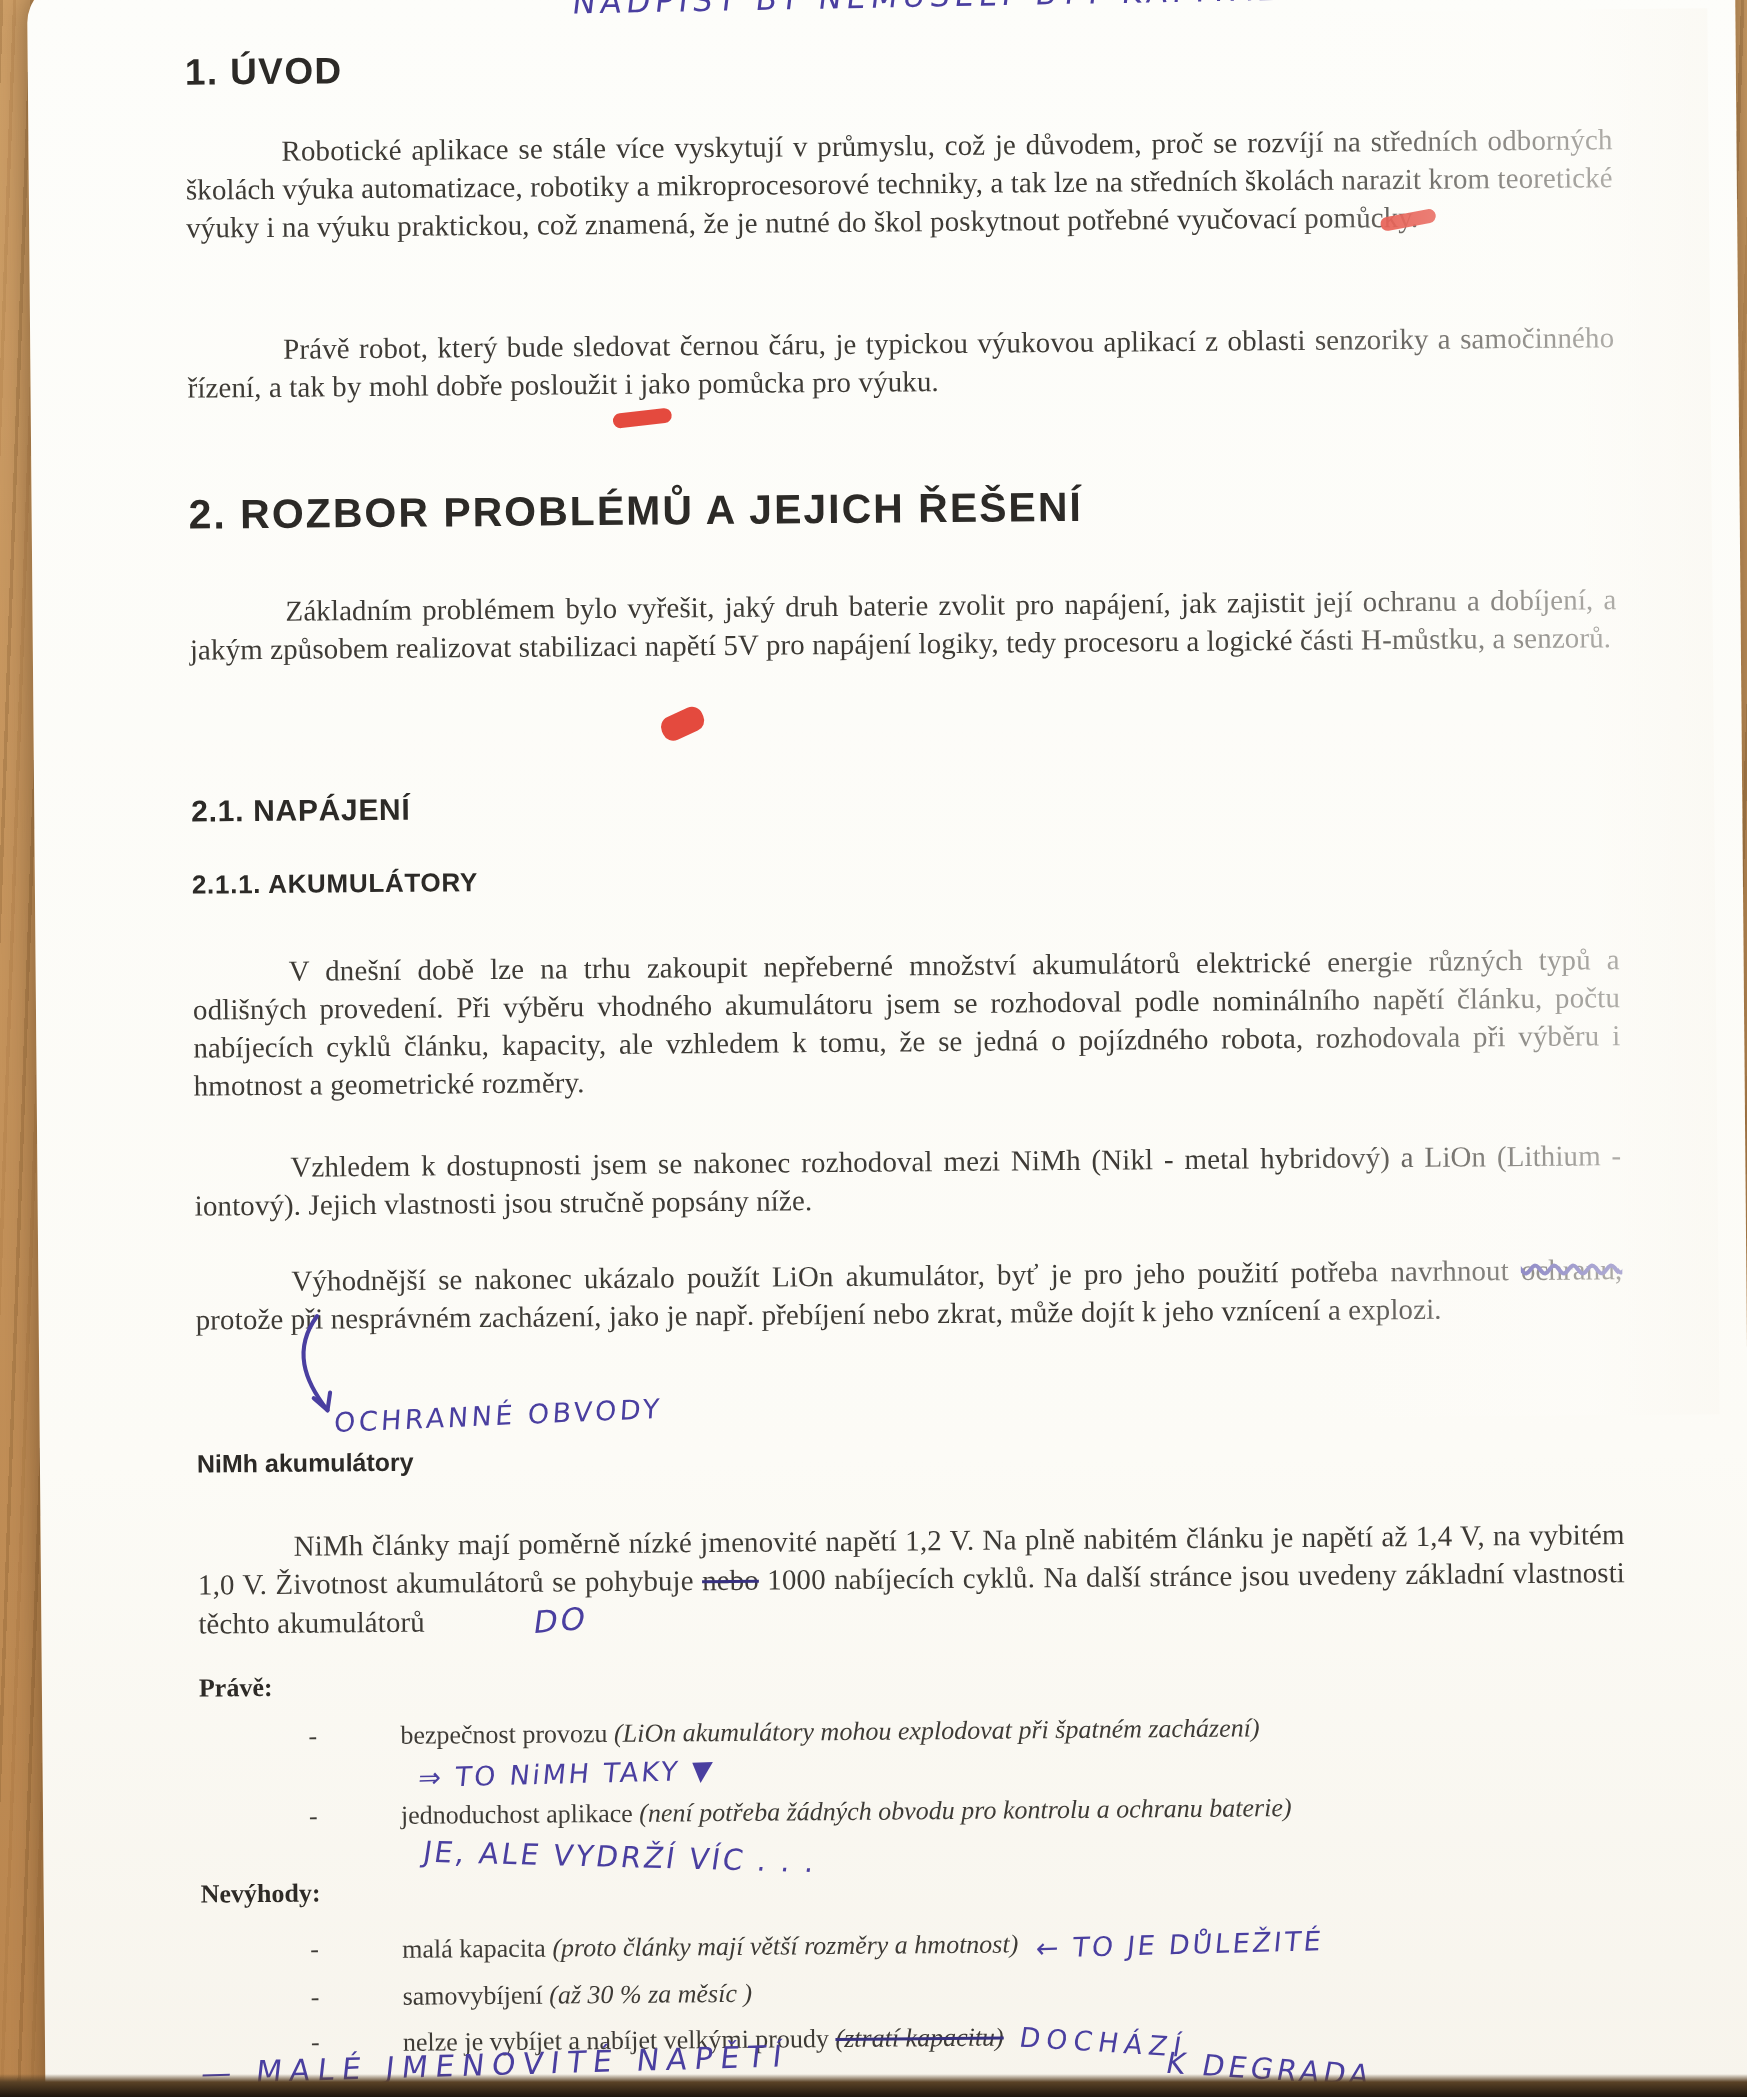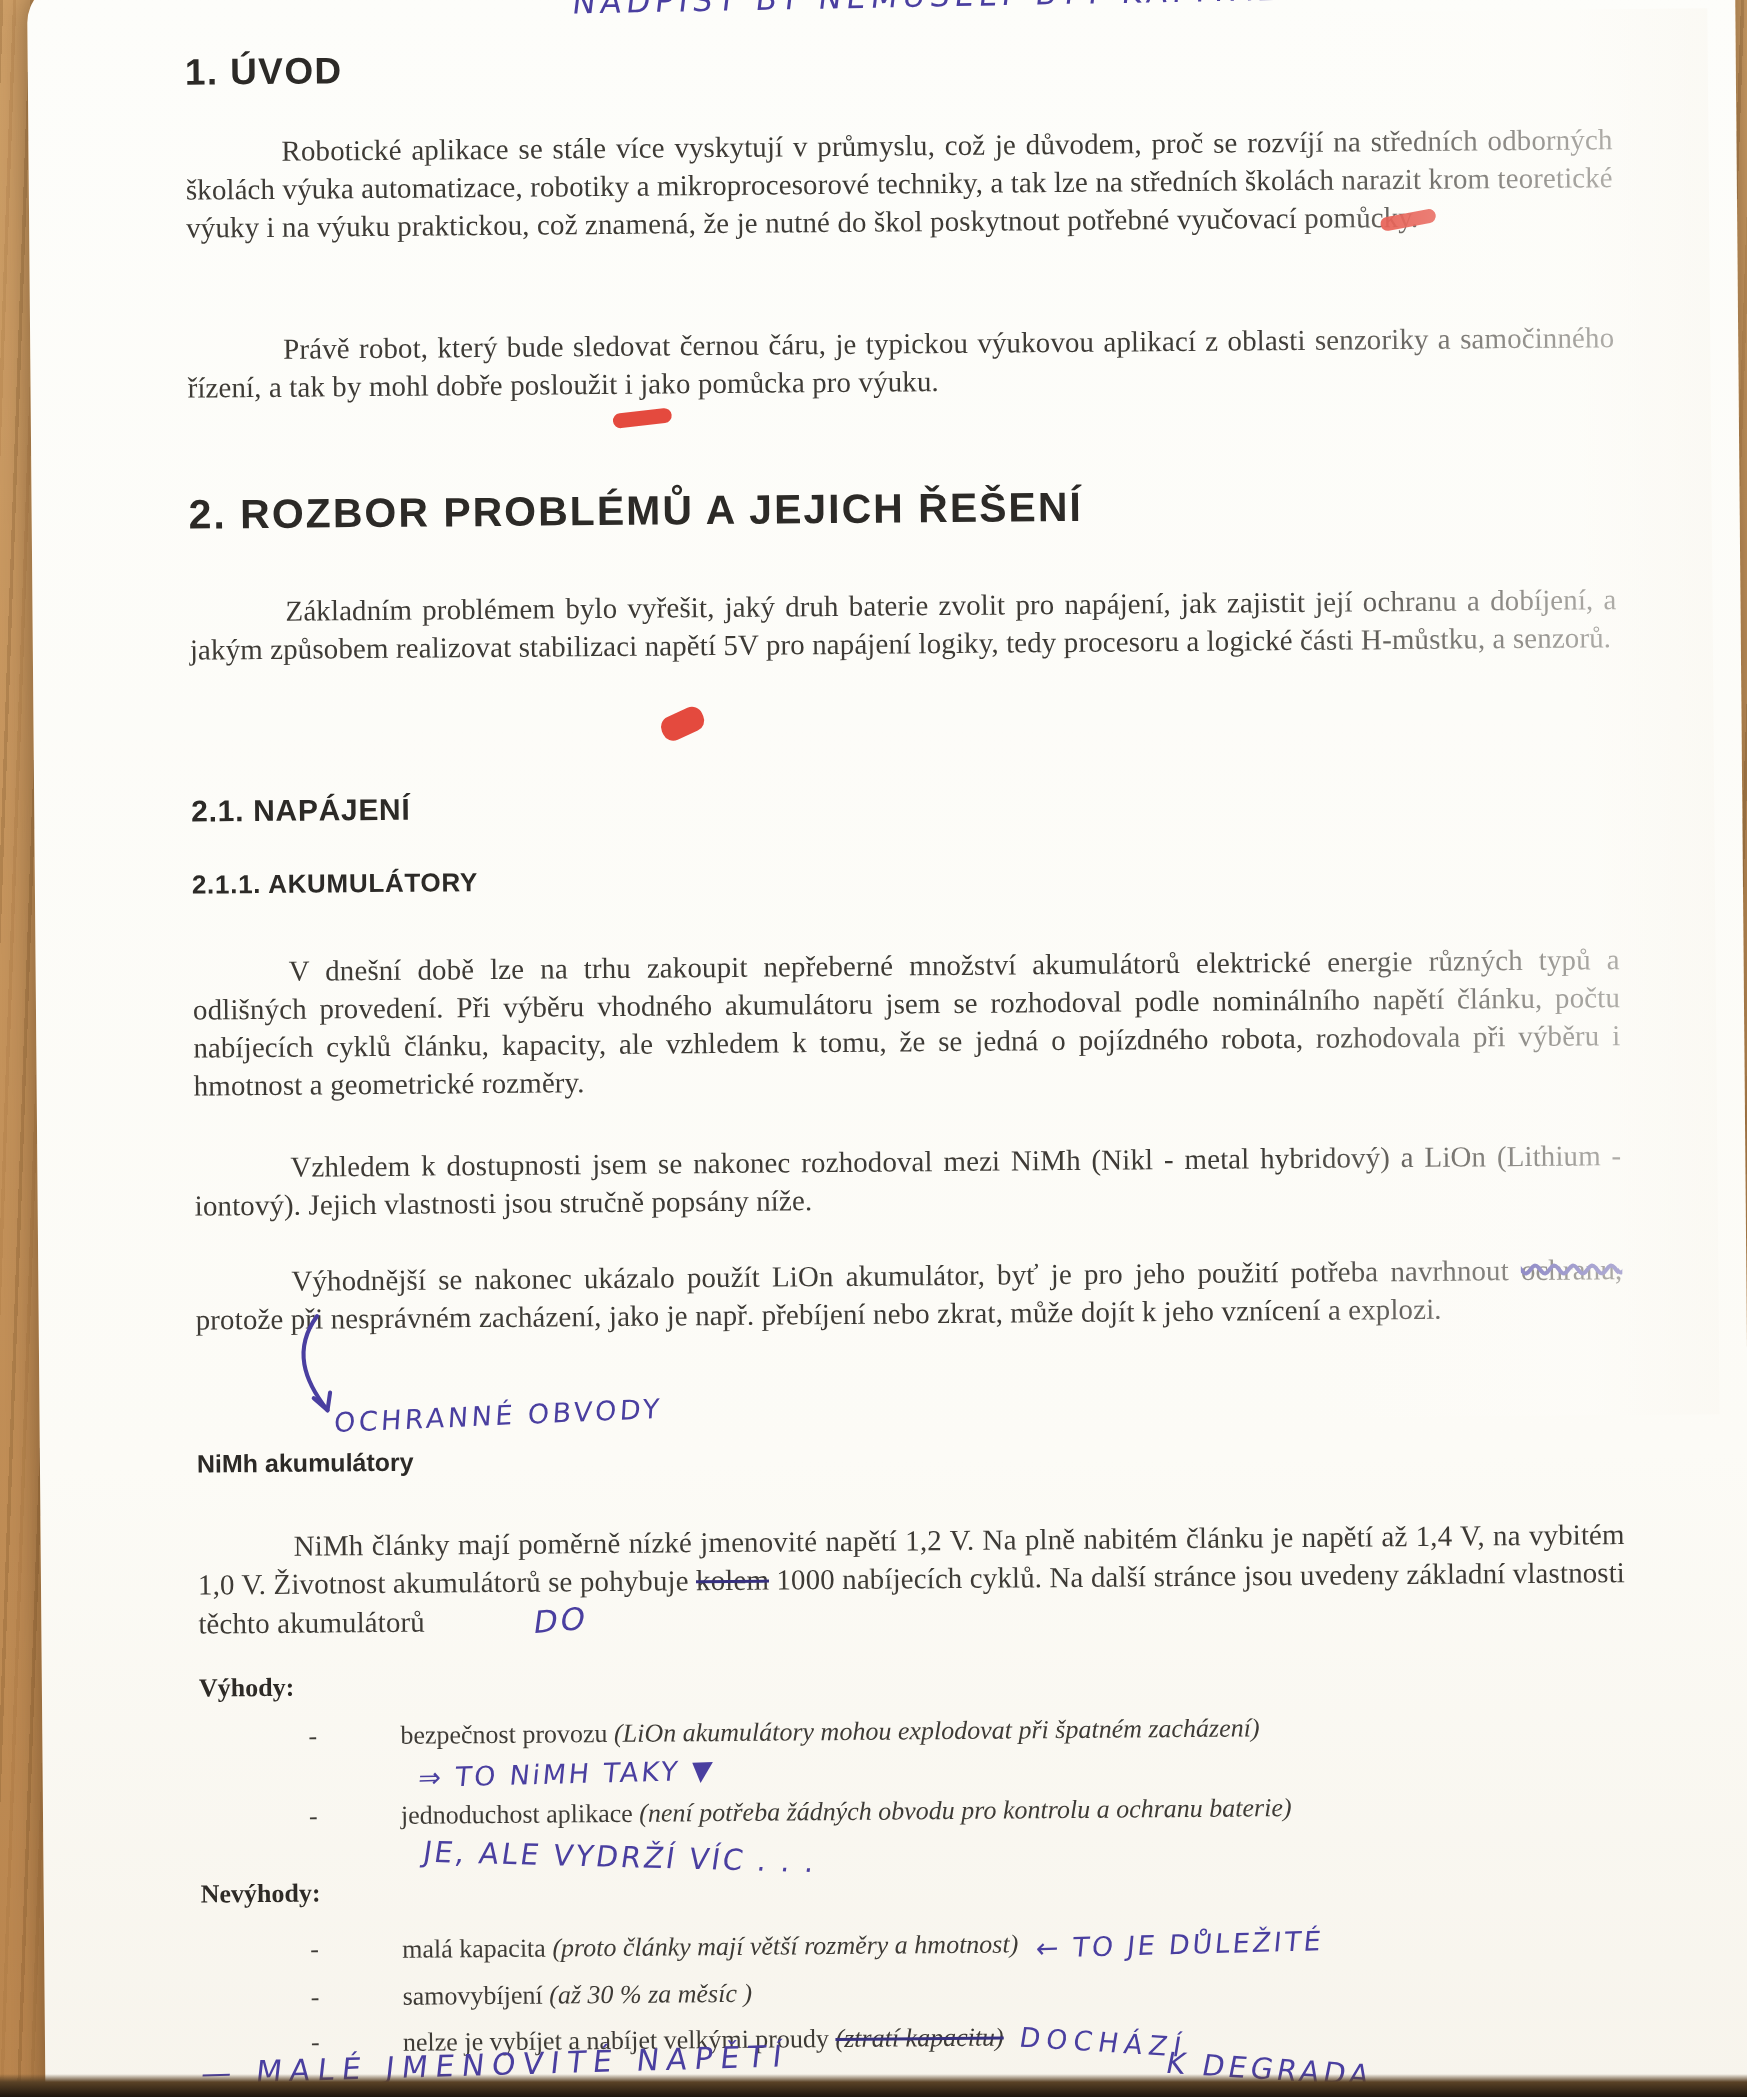--- a/index.html
+++ b/index.html
@@ -94,24 +94,24 @@
   <svg class="arrow-svg" style="left:225px;top:1327px;" width="178" height="123" viewBox="0 0 260 180">
     <path d="M78,14 C42,62 58,108 92,152" stroke="#4a3fa0" stroke-width="6" fill="none" stroke-linecap="round"></path>
     <path d="M92,152 l-20,-18 M92,152 l4,-26" stroke="#4a3fa0" stroke-width="6" fill="none" stroke-linecap="round"></path>
   </svg>
 
   <div class="hw hw-note" style="left:295px;top:1422px;">OCHRANNÉ OBVODY</div>
 
   <div class="hsans hnimh" style="left:157px;top:1469px;">NiMh akumulátory</div>
 
   <div class="p" style="left:157px;top:1547px;">
-    <span>NiMh články mají poměrně nízké jmenovité napětí 1,2 V. Na plně nabitém článku je napětí až 1,4 V, na vybitém 1,0 V. Životnost akumulátorů se pohybuje </span><span class="strike-blue">kolem</span><span> 1000 nabíjecích cyklů. Na další stránce jsou uvedeny základní vlastnosti těchto akumulátorů</span><span class="hw hw-do">DO</span>
+    <span>NiMh články mají poměrně nízké jmenovité napětí 1,2 V. Na plně nabitém článku je napětí až 1,4 V, na vybitém 1,0 V. Životnost akumulátorů se pohybuje </span><span class="strike-blue">nebo</span><span> 1000 nabíjecích cyklů. Na další stránce jsou uvedeny základní vlastnosti těchto akumulátorů</span><span class="hw hw-do">DO</span>
   </div>
 
-  <div class="blabel" style="left:157px;top:1693px;">Výhody:</div>
+  <div class="blabel" style="left:157px;top:1693px;">Právě:</div>
 
   <div class="li" style="left:266px;top:1738px;">
     <span class="dash">-</span>
     <span class="txt" style="max-width:942px;"><span>bezpečnost provozu </span><span class="it">(LiOn akumulátory mohou explodovat při špatném zacházení)</span><span class="hw hw-inline">⇒ TO NiMH TAKY ▼</span></span>
   </div>
 
   <div class="li" style="left:266px;top:1818px;">
     <span class="dash">-</span>
     <span class="txt" style="max-width:1004px;"><span>jednoduchost aplikace </span><span class="it">(není potřeba žádných obvodu pro kontrolu a ochranu baterie)</span><span class="hw hw-je">JE, ALE VYDRŽÍ VÍC . . .</span></span>
   </div>

